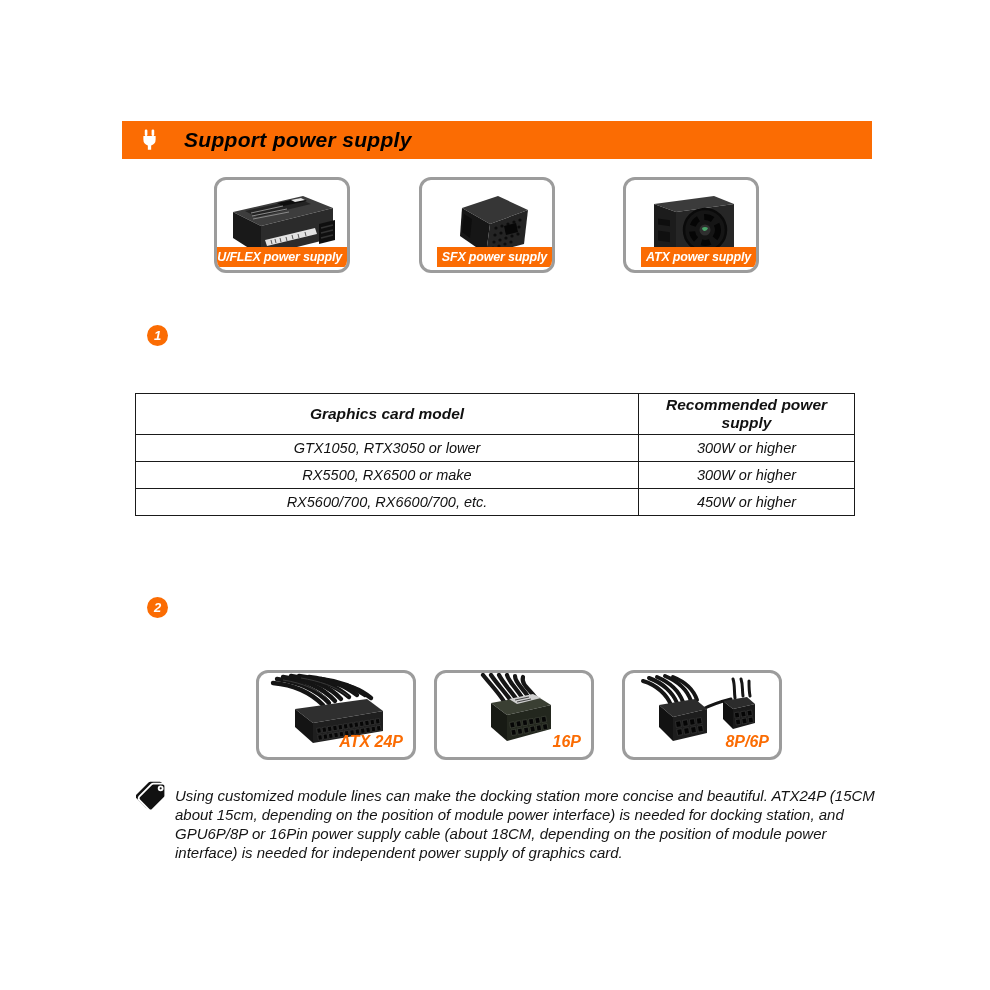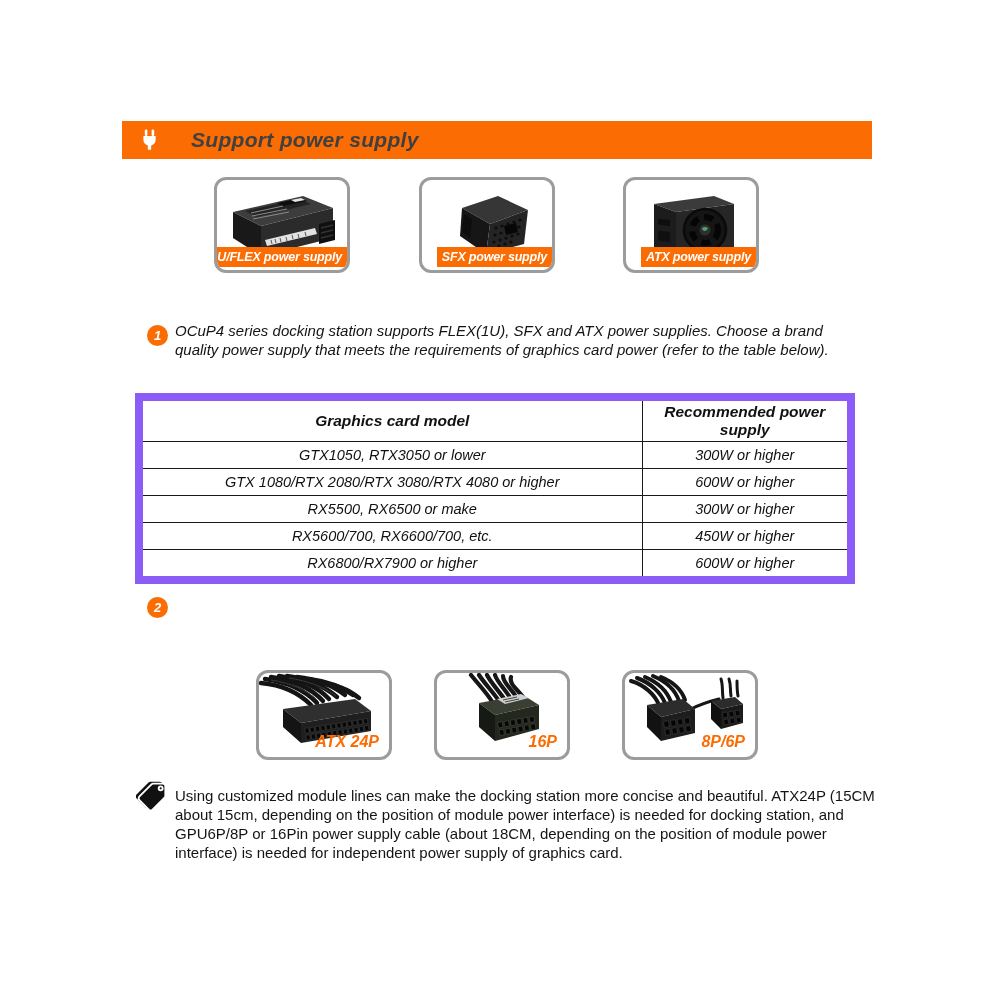--- a/index.html
+++ b/index.html
@@ -3,58 +3,58 @@
 <meta charset="utf-8">
 <style>
   html,body{margin:0;padding:0;background:#fff;}
   .canvas{position:relative;width:990px;height:990px;background:#fff;overflow:hidden;
           font-family:"Liberation Sans",sans-serif;color:#141414;}
 
   
   .banner{position:absolute;left:122px;top:121px;width:750px;height:38px;
           background:var(--accent);display:flex;align-items:center;}
   .banner .plug{margin-left:17px;flex:0 0 auto;display:flex;}
-  .banner .title{color:#404040;font-style:italic;font-weight:700;font-size:21px;
-                 margin-left:31px;letter-spacing:.3px;white-space:nowrap;}
+  .banner .title{color:#000000;font-style:italic;font-weight:700;font-size:21px;
+                 margin-left:24px;letter-spacing:.3px;white-space:nowrap;}
 
   
   .frame{position:absolute;box-sizing:border-box;border:3px solid #9c9c9c;
          border-radius:12px;background:#fff;overflow:hidden;}
   .psu-frame{top:177px;width:136px;height:96px;}
   .psu1{left:214px}.psu2{left:419px}.psu3{left:623px}
-  .cable-frame{top:670px;width:136px;height:90px;}
+  .cable-frame{top:670px;width:160px;height:90px;}
   .cab1{left:256px}.cab2{left:434px}.cab3{left:622px}
   .illus{position:absolute;left:0;top:0;width:100%;height:100%;}
 
   .band{position:absolute;right:0;bottom:3px;background:var(--accent);color:#fff;
         font-style:italic;font-weight:700;font-size:12.5px;line-height:16px;
         padding:2px 5px;white-space:nowrap;letter-spacing:-.2px;}
   .cable-label{position:absolute;right:10px;bottom:6px;color:var(--accent);
         font-style:italic;font-weight:700;font-size:16px;white-space:nowrap;}
 
   
   .badge{position:absolute;left:147px;width:21px;height:21px;border-radius:50%;
          background:var(--accent);color:#fff;display:flex;align-items:center;
          justify-content:center;font-style:italic;font-weight:700;font-size:13px;}
   .badge1{top:325px}.badge2{top:597px}
   .note-text{position:absolute;left:175px;font-style:italic;font-size:15px;
              line-height:19px;white-space:pre;color:#141414;}
   .note1{top:321px}.note2{top:593px}
 
   
   .spec-table{position:absolute;left:135px;top:393px;width:720px;
-              border-collapse:collapse;border:8px solid #8b5cf6;table-layout:fixed;}
+              border-collapse:collapse;border:1px solid #8b5cf6;table-layout:fixed;}
   .spec-table th,.spec-table td{border:1px solid #1a1a1a;text-align:center;
               font-style:italic;color:#111;padding:2px 4px;}
   .spec-table th{font-size:15.5px;font-weight:700;height:23px;}
   .spec-table td{font-size:14.5px;font-weight:400;height:22px;}
 
   
   .tags{position:absolute;left:136px;top:781px;}
-  .footer-text{position:absolute;left:175px;top:786px;
+  .footer-text{position:absolute;left:175px;top:786px;font-style:italic;
                font-size:15px;line-height:19px;white-space:pre;color:#141414;}
 </style>
 </head>
 <body>
 
 <div class="canvas">
 
   <div class="banner">
     <span class="plug">
       <svg width="21" height="24" viewBox="0 0 24 26" fill="#ffffff" xmlns="http://www.w3.org/2000/svg">
@@ -124,54 +124,44 @@
           <circle cx="77" cy="66" r="1.6"></circle>
           <circle cx="83" cy="64" r="1.6"></circle>
           <circle cx="89" cy="62" r="1.6"></circle>
       </g>
       <polygon points="82,46 94,43 96,52 84,55" fill="#070707"></polygon>
     </svg>
     <div class="band">SFX power supply</div>
   </div>
 
   <div class="badge badge1">1</div>
-  <div class="note-text note1">OCuP4 series docking station supports FLEX(1U), SFX and ATX power supplies. Choose a brand
-quality power supply that meets the requirements of graphics card power (refer to the table below).</div>
 
   <table class="spec-table">
     <colgroup>
         <col style="width:503px">
         <col>
       </colgroup>
     <thead>
       <tr>
         <th>Graphics card model</th>
         <th>Recommended power supply</th>
       </tr>
     </thead>
     <tbody>
       <tr>
         <td>GTX1050, RTX3050 or lower</td>
         <td>300W or higher</td>
       </tr>
       <tr>
-        <td>GTX 1080/RTX 2080/RTX 3080/RTX 4080 or higher</td>
-        <td>600W or higher</td>
-      </tr>
-      <tr>
         <td>RX5500, RX6500 or make</td>
         <td>300W or higher</td>
       </tr>
       <tr>
         <td>RX5600/700, RX6600/700, etc.</td>
         <td>450W or higher</td>
-      </tr>
-      <tr>
-        <td>RX6800/RX7900 or higher</td>
-        <td>600W or higher</td>
       </tr>
     </tbody>
   </table>
 
   <div class="badge badge2">2</div>
 
   <div class="frame cable-frame cab1">
     <svg class="illus" viewBox="0 0 130 84" xmlns="http://www.w3.org/2000/svg">
       <g stroke="#141414" stroke-width="4.4" fill="none" stroke-linecap="round">
         <path d="M2 10 C24 12 40 20 52 32"></path>

